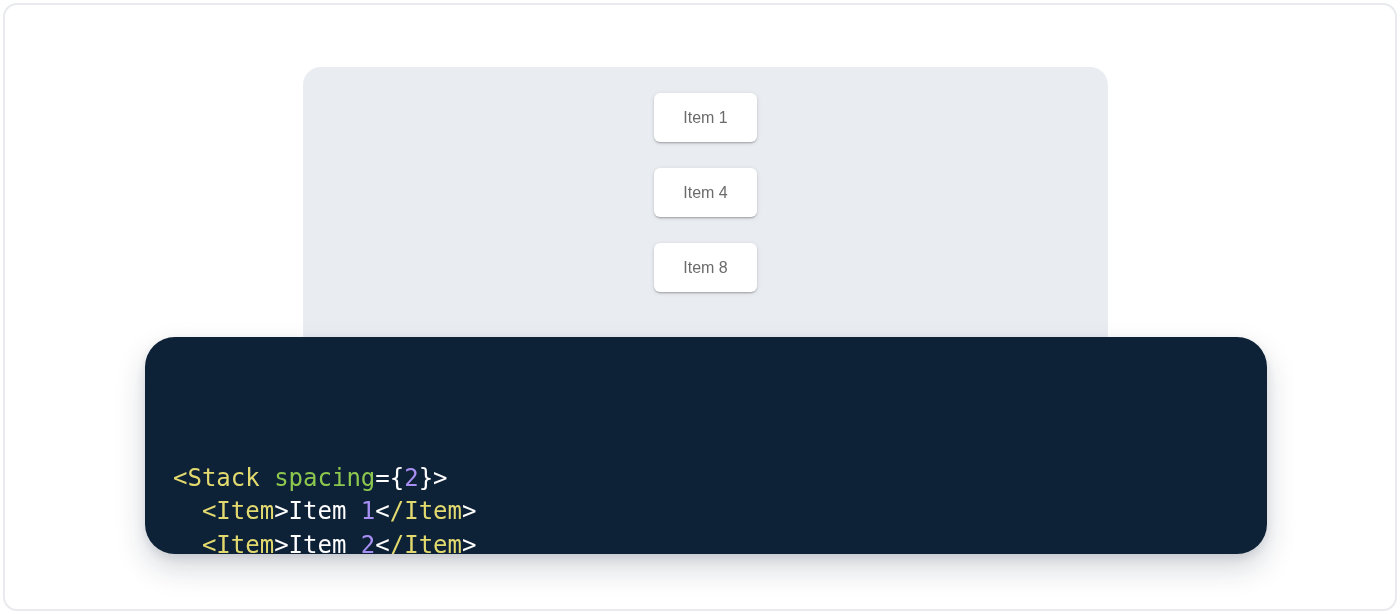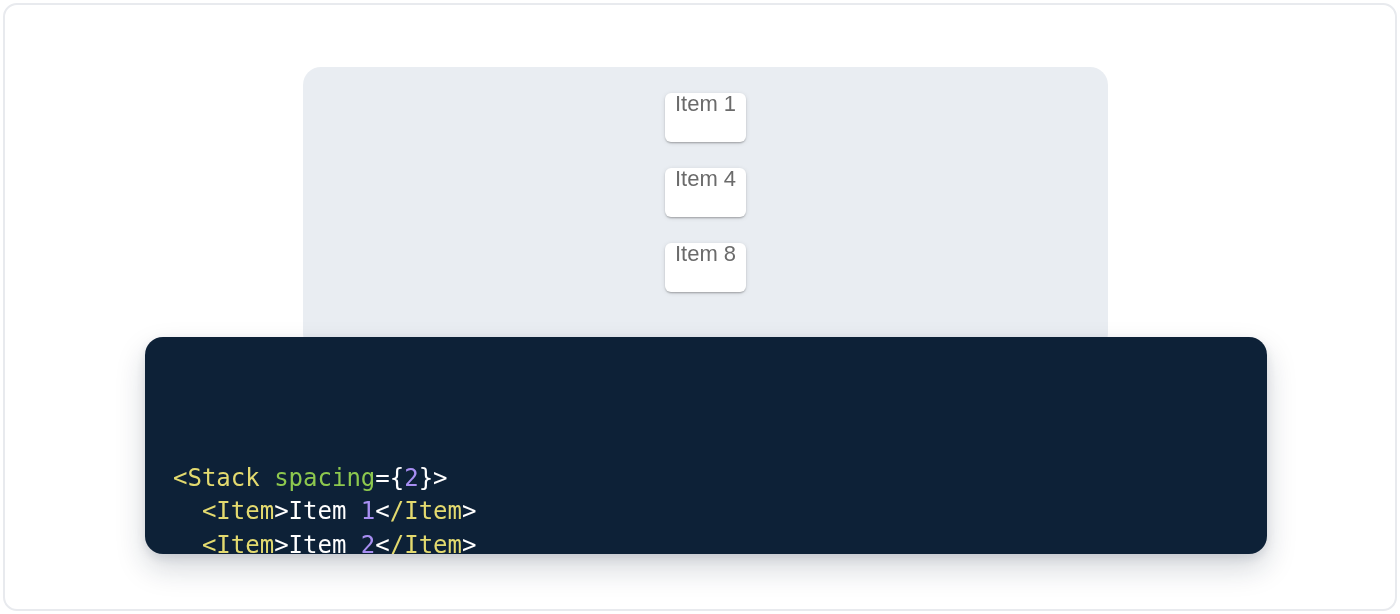--- a/index.html
+++ b/index.html
@@ -31,41 +31,41 @@
     height: 284px;
     border-radius: 18px;
     display: flex;
     flex-direction: column;
     align-items: center;
     padding-top: 26px;
     gap: 26px;
   }
 
   .item {
-    width: 81px;
+    width: 103px;
     height: 49px;
     background: #ffffff;
     border-radius: 6px;
     box-shadow: 0 2px 2px -1px rgba(0,0,0,0.18),
                 0 1px 2px 0 rgba(0,0,0,0.12),
                 0 1px 5px 0 rgba(0,0,0,0.10);
     display: flex;
-    align-items: flex-start;
+    align-items: center;
     justify-content: center;
-    font-size: 22px;
+    font-size: 16px;
     line-height: 1;
   }
 
   .code-block {
     position: absolute;
     left: 140px;
     top: 332px;
     width: 1122px;
     height: 217px;
-    border-radius: 18px;
+    border-radius: 30px;
     box-shadow: 0 14px 30px rgba(15,33,55,0.18), 0 4px 10px rgba(15,33,55,0.10);
     padding: 24px 28px;
     font-family: "DejaVu Sans Mono", "Liberation Mono", monospace;
     font-size: 24px;
     line-height: 33.5px;
     white-space: pre;
     overflow: hidden;
   }
 
   .code-line { white-space: pre; }

